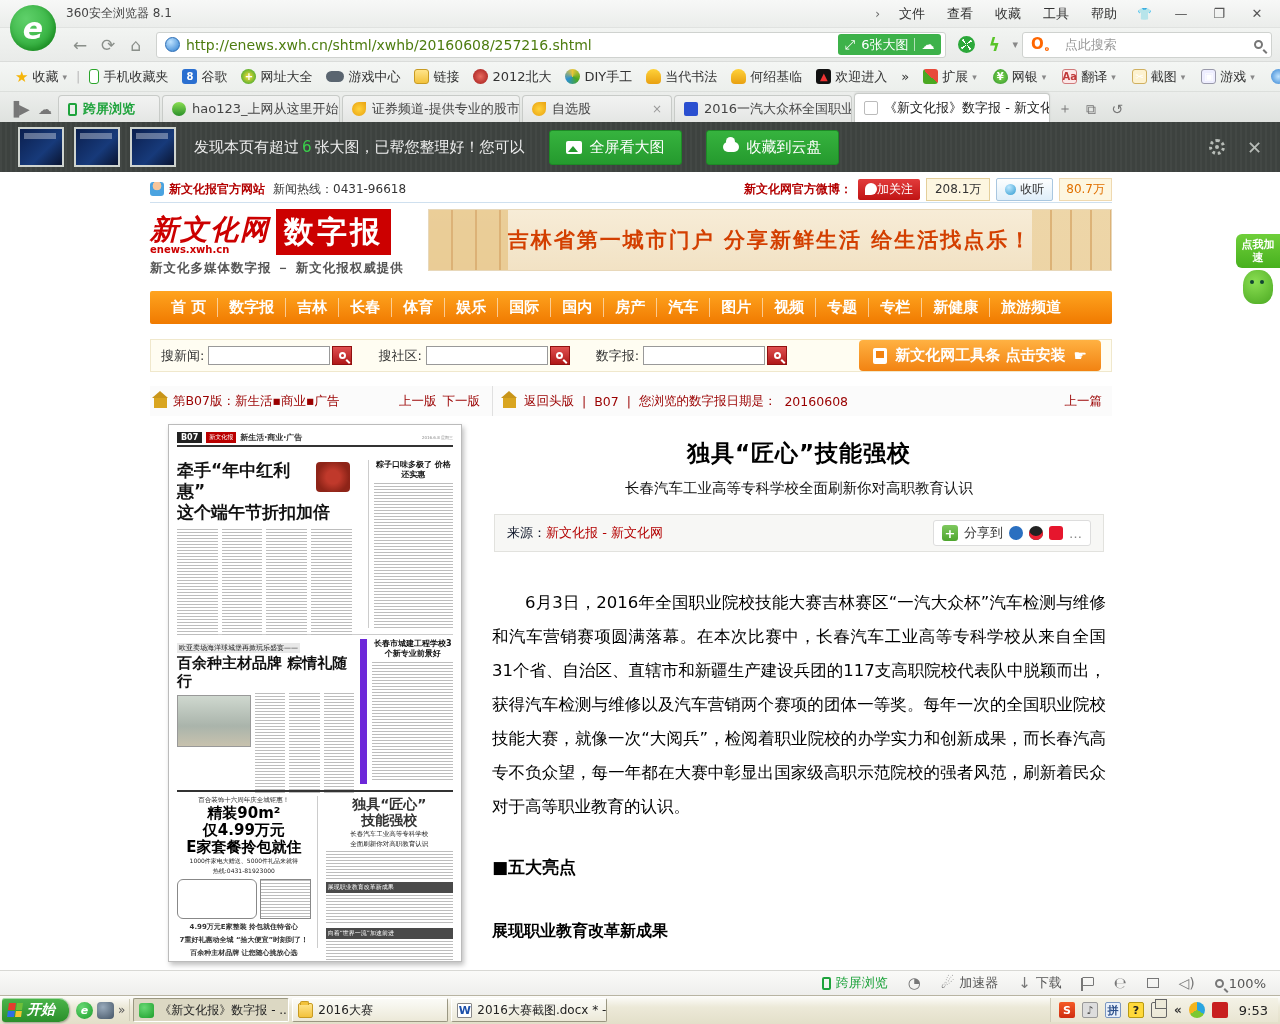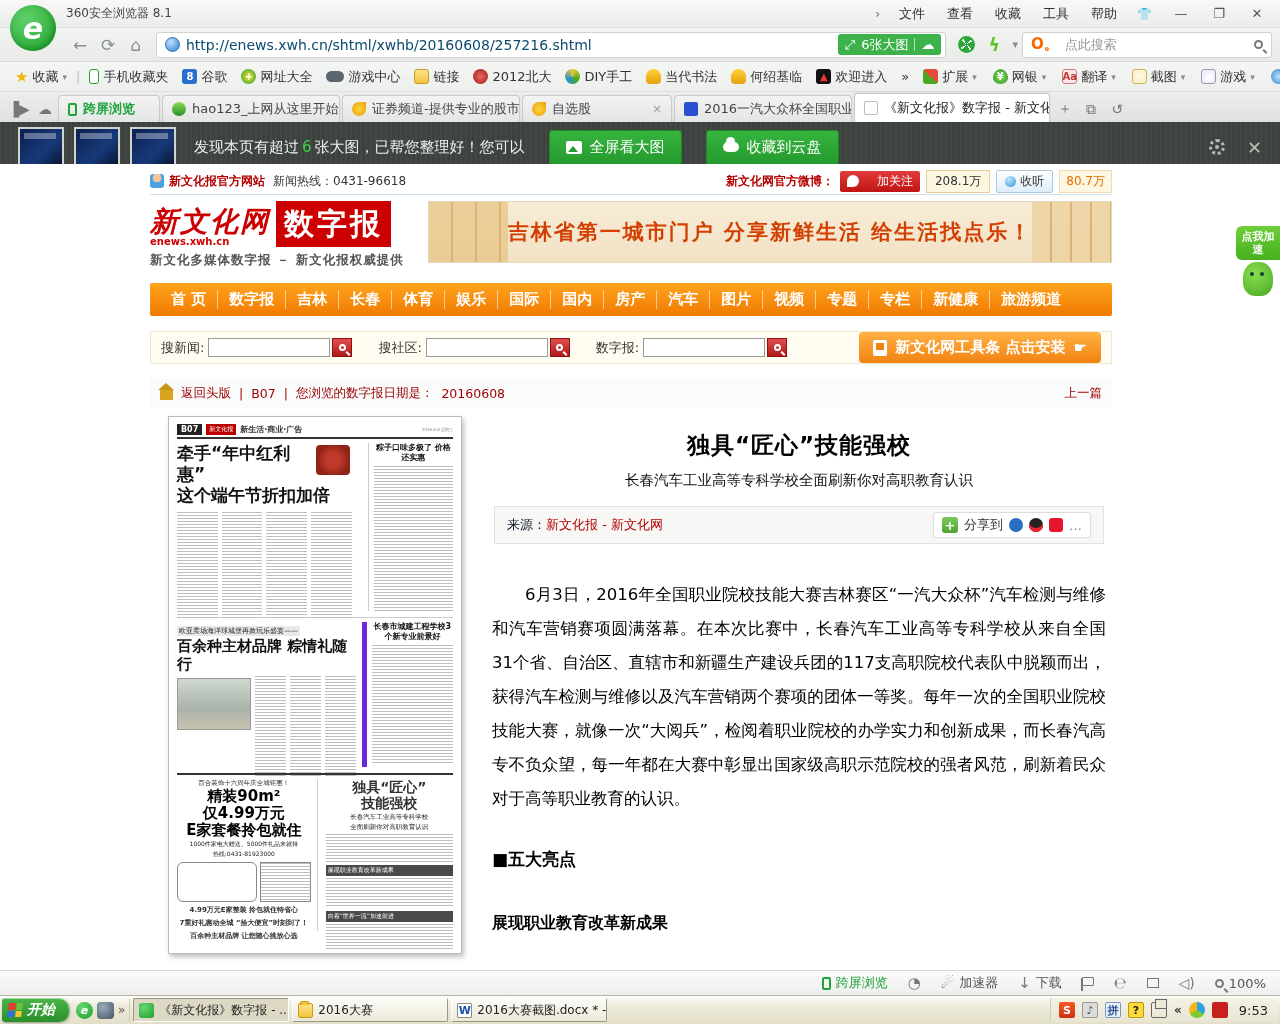--- a/index.html
+++ b/index.html
@@ -14,21 +14,21 @@
   .titlebar-right{margin-left:auto;display:flex;align-items:center;gap:4px;padding-right:6px}
   .menu-item{padding:3px 9px;color:#333;font-size:13px;cursor:default}
   .menu-more{color:#666;padding:0 6px;font-size:12px}
   .skin-btn{width:30px;text-align:center;color:#3a3a3a;font-size:12px}
   .winbtn{width:34px;height:22px;display:flex;align-items:center;justify-content:center;color:#555;font-size:13px}
 
   .addressbar{position:absolute;top:28px;left:0;right:0;height:34px;background:linear-gradient(#f2f4f2,#e9ebe9);display:flex;align-items:center;padding:0 8px 0 66px;border-bottom:1px solid #dadcda}
   .navicon{width:28px;height:26px;display:flex;align-items:center;justify-content:center;color:#8a8f8a;font-size:17px}
   .url-box{flex:1;height:26px;background:#fff;border:1px solid #cfd2cf;border-radius:3px;display:flex;align-items:center;padding:0 4px 0 8px;margin:0 6px}
   .globe{width:15px;height:15px;border-radius:50%;background:radial-gradient(circle at 35% 30%,#bfe3ff,#2f7fd0);border:1px solid #2a6db5;margin-right:6px}
-  .url-text{color:#0c4a6e;font-size:14px;flex:1;white-space:nowrap;overflow:hidden}
+  .url-text{color:#4d7c0f;font-size:14px;flex:1;white-space:nowrap;overflow:hidden}
   .bigpic-badge{display:flex;align-items:center;background:#3db24a;color:#fff;border-radius:3px;height:21px;padding:0 7px;font-size:13px;gap:6px}
   .bigpic-badge .sep{width:1px;height:13px;background:rgba(255,255,255,.6)}
   .wheel{width:17px;height:17px;border-radius:50%;border:2px solid #2ca83a;background:conic-gradient(#2ca83a 0 40deg,#fff 40deg 60deg,#2ca83a 60deg 130deg,#fff 130deg 150deg,#2ca83a 150deg 220deg,#fff 220deg 240deg,#2ca83a 240deg 310deg,#fff 310deg 330deg,#2ca83a 330deg 360deg)}
   .bolt{color:#58c428;font-size:17px;font-weight:bold}
   .chev{color:#888;font-size:11px;padding:0 4px}
   .searchbox{width:250px;height:26px;background:#fff;border:1px solid #cfd2cf;border-radius:3px;display:flex;align-items:center;padding:0 8px;gap:6px}
   .qlogo{color:#f60;font-size:15px;font-weight:bold}
   .search-ph{color:#999;font-size:13px;flex:1}
   .mag{position:relative;width:9px;height:9px;border:2px solid #777;border-radius:50%;display:inline-block}
   .mag::after{content:"";position:absolute;width:2px;height:5px;background:#777;transform:rotate(-45deg);left:8px;top:7px}
@@ -58,30 +58,30 @@
   .greenbtn{display:flex;align-items:center;gap:8px;background:linear-gradient(#36b33e,#259a2e);color:#fff;font-size:15px;padding:7px 16px;border-radius:3px;border:1px solid #1d8a26;margin-left:14px}
   .gb-ic{width:16px;height:13px;background:#fff;border-radius:2px;position:relative}
   .gb-ic::after{content:"";position:absolute;left:2px;bottom:2px;border-left:5px solid transparent;border-right:5px solid transparent;border-bottom:6px solid #259a2e}
   .gb-cloud{width:16px;height:10px;background:#fff;border-radius:6px;position:relative}
   .gb-cloud::before{content:"";position:absolute;left:3px;top:-5px;width:9px;height:9px;background:#fff;border-radius:50%}
   .photobar-right{margin-left:auto;display:flex;align-items:center;gap:22px;color:#b8bdb8;font-size:18px}
   .gear{width:16px;height:16px;border:3px dotted #b8bdb8;border-radius:50%;position:relative}
   .gear::after{content:"";position:absolute;inset:3px;border:2px solid #b8bdb8;border-radius:50%}
 
   
-  .viewport{position:absolute;top:164px;left:0;right:0;height:798px;background:#fff;overflow:hidden}
+  .viewport{position:absolute;top:172px;left:0;right:0;height:798px;background:#fff;overflow:hidden}
   .site{width:962px;margin-left:150px;position:relative}
 
   .site-top{height:27px;display:flex;align-items:center;border-bottom:1px solid #cfe0ef;font-size:12px;margin-top:4px}
   .person{width:14px;height:14px;background:radial-gradient(circle at 50% 28%,#f7c59a 0 34%,#4aa3e0 38%);border-radius:3px;margin-right:5px}
   .red-b{color:#b30000;font-weight:bold}
   .hotline{color:#333;margin-left:8px}
   .site-top-right{margin-left:auto;display:flex;align-items:center;gap:6px}
   .weibo-label{color:#b30000;font-weight:bold}
-  .follow-btn{background:linear-gradient(#e23b3b,#c01414);color:#fff;padding:2px 7px;border-radius:2px;display:flex;align-items:center;gap:18px;font-size:12px}
+  .follow-btn{background:linear-gradient(#e23b3b,#c01414);color:#fff;padding:2px 7px;border-radius:2px;display:flex;align-items:center;gap:0;font-size:12px}
   .weibo-eye{width:12px;height:12px;background:#fff;border-radius:50% 50% 50% 0;display:inline-block}
   .cnt-box{border:1px solid #e4cf9a;background:#fdf6e0;color:#333;padding:2px 8px;font-size:12px}
   .listen-btn{border:1px solid #a9c7e0;background:linear-gradient(#fdfefe,#dfeef9);color:#333;padding:2px 8px;border-radius:2px;display:flex;gap:4px;align-items:center}
   .tqq{width:11px;height:11px;border-radius:50%;background:radial-gradient(circle at 35% 30%,#bfe8ff,#2e9ad0)}
   .cnt-orange{color:#e07000;border:1px solid #efd9b0;background:#fdf6e0;padding:2px 6px}
 
   .logo-row{display:flex;align-items:flex-start;margin-top:6px;height:76px}
   .logo-block{width:268px}
   .logo-line{display:flex;align-items:flex-end}
   .logo-cn{font-family:"DejaVu Serif","Liberation Serif",serif;font-style:italic;font-weight:bold;color:#cc0000;font-size:28px;letter-spacing:2px;line-height:40px}
@@ -126,21 +126,21 @@
   .paper{width:294px;height:538px;background:#fff;border:1px solid #bbb;box-shadow:2px 3px 5px rgba(0,0,0,.25);padding:7px 8px;font-family:"DejaVu Sans",sans-serif;overflow:hidden}
   .mast{display:flex;align-items:center;gap:4px;border-bottom:2px solid #333;padding-bottom:2px}
   .mast .pg{background:#222;color:#fff;font-size:8px;font-weight:bold;padding:1px 4px}
   .mast .mlogo{background:#b00;color:#fff;font-size:6px;padding:1px 3px}
   .mast .msec{font-size:8px;color:#333;font-weight:bold}
   .mast .mdate{margin-left:auto;font-size:4px;color:#888}
   .ft{background:repeating-linear-gradient(to bottom,#bdbdbd 0 1px,transparent 1px 3px)}
   .cols{display:flex;gap:4px}
   .col{flex:1}
   .phd{font-weight:bold;color:#111}
-  .p-sec1{display:flex;gap:16px;margin-top:4px;height:168px}
+  .p-sec1{display:flex;gap:16px;margin-top:13px;height:168px}
   .p-sec1-left{flex:2.2}
   .p-sec1-right{flex:1;border-left:1px solid #ccc;padding-left:5px}
   .h-big{font-size:17px;line-height:21px;letter-spacing:0}
   .h-sm{font-size:8px;line-height:10px;text-align:center;margin-bottom:3px}
   .stamp{width:34px;height:30px;background:radial-gradient(circle,#c0392b 30%,#8e2418 70%);border-radius:4px;float:right;margin:2px}
   .p-sec2{margin-top:6px;border-top:1px solid #ccc;padding-top:4px;display:flex;gap:6px;height:150px}
   .kicker{font-size:7px;color:#222;background:#e8e8e8;display:inline-block;padding:0 2px;margin-bottom:1px}
   .h-mid{font-size:15px;line-height:18px}
   .pphoto{width:74px;height:52px;background:linear-gradient(#cfd8cf,#aab4ab 60%,#c8c2ae);border:1px solid #999;float:left;margin:2px 4px 2px 0}
   .p-bottom{margin-top:6px;border-top:2px solid #333;padding-top:4px;display:flex;gap:8px;height:158px}
@@ -488,20 +488,27 @@
             </span>
           </span>
         <span class="toolbar-promo">
             <span class="tp-ic"></span>
             <span>新文化网工具条 点击安装</span>
             <span class="hand">☛</span>
           </span>
       </div>
 
       <div class="crumbs">
+        <div class="crumb-left">
+          <span class="house"></span>
+          <span class="crumb-link">第B07版：新生活▪商业▪广告</span>
+          <span style="margin-left:auto"></span>
+          <span class="crumb-link">上一版</span>
+          <span class="crumb-link" style="padding-right:12px">下一版</span>
+        </div>
         <div class="crumb-right">
           <span class="house"></span>
           <span class="crumb-link">返回头版</span>
           <span>|</span>
           <span class="crumb-link">B07</span>
           <span>|</span>
           <span>您浏览的数字报日期是：</span>
           <span class="crumb-date">20160608</span>
           <span class="crumb-prev crumb-link">上一篇</span>
         </div>
@@ -540,21 +547,21 @@
                 <div class="phd h-mid">百余种主材品牌 粽情礼随行</div>
                 <div style="margin-top:3px;height:100px;overflow:hidden">
                   <span class="pphoto"></span>
                   <div class="cols" style="height:100px">
                       <div class="col ft"></div>
                       <div class="col ft"></div>
                       <div class="col ft"></div>
                     </div>
                 </div>
               </div>
-              <div style="flex:1;border-left:5px solid #6d28d9;padding-left:5px">
+              <div style="flex:1;border-left:7px solid #6d28d9;padding-left:5px">
                 <div class="phd h-sm">长春市城建工程学校3个新专业前景好</div>
                 <div class="ft" style="height:120px"></div>
               </div>
             </div>
             <div class="p-bottom">
               <div class="p-ad">
                 <div class="ad-kick">百合装饰十六周年庆全城钜惠！</div>
                 <div class="ad-big">精装90m²</div>
                 <div class="ad-big">仅4.99万元</div>
                 <div class="ad-big">E家套餐拎包就住</div>

